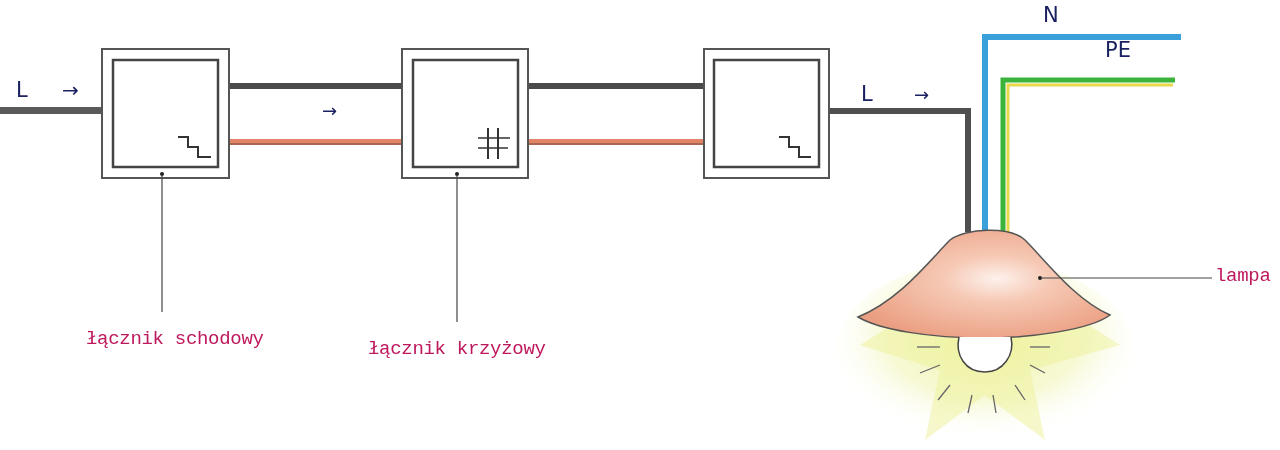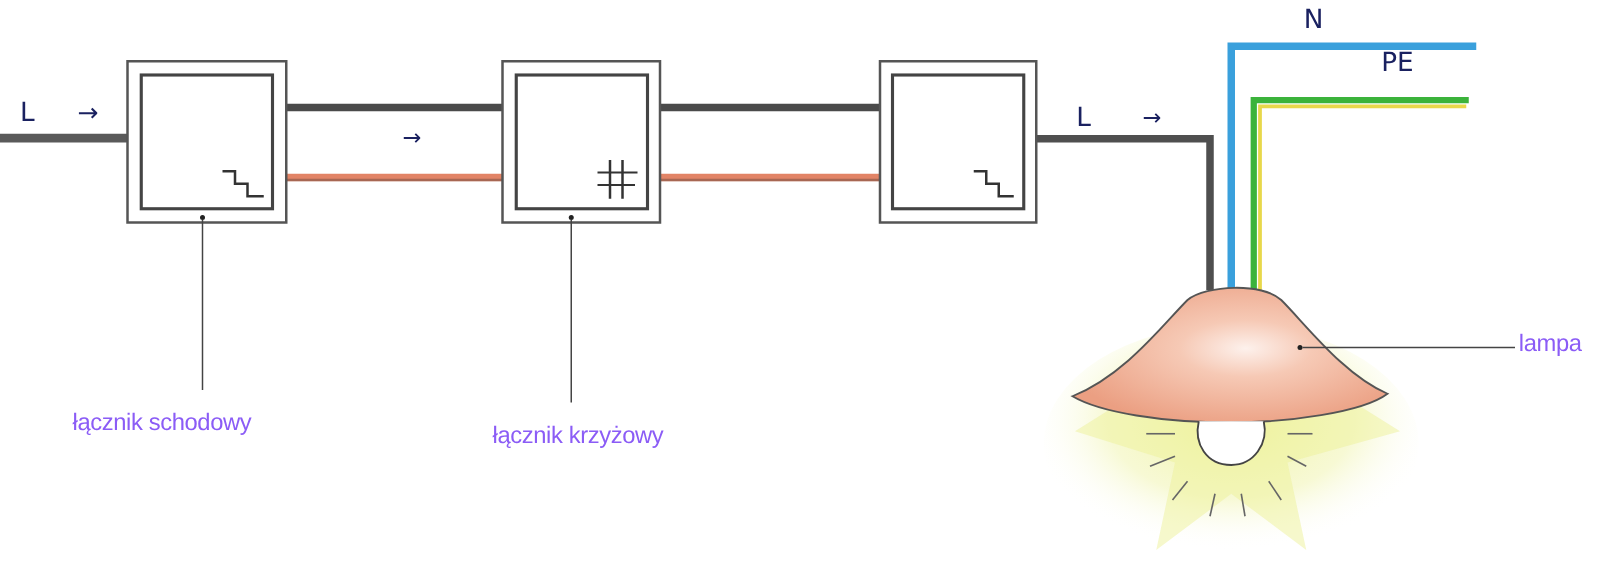--- a/index.html
+++ b/index.html
@@ -2,22 +2,22 @@
 <html><head>
   <meta charset="utf-8">
   <style>
     html, body { margin: 0; padding: 0; background: #ffffff; }
     body { width: 1280px; height: 450px; position: relative; overflow: hidden;
            font-family: "Liberation Sans", sans-serif; }
     #diagram { position: absolute; left: 0; top: 0; }
     .lbl { position: absolute; font-family: "DejaVu Sans", sans-serif; color: #1a2160; }
     .wire-label { font-size: 21px; }
     .arrow-label { font-size: 20px; }
-    .caption { position: absolute; font-family: Liberation Sans, sans-serif;
-               font-size: 19px; color: #8b5cf6; font-weight: 300; letter-spacing: -0.3px; }
+    .caption { position: absolute; font-family: Liberation Mono, monospace;
+               font-size: 19px; color: #be185d; font-weight: 300; letter-spacing: -0.3px; }
   </style>
 </head>
 <body>
 
 <svg id="diagram" width="1280" height="450" viewBox="0 0 1280 450" xmlns="http://www.w3.org/2000/svg">
   <defs>
     <radialGradient id="glow" cx="50%" cy="40%" r="55%">
       <stop offset="0%" stop-color="#eef29a" stop-opacity="0.95"></stop>
       <stop offset="60%" stop-color="#f2f5b8" stop-opacity="0.6"></stop>
       <stop offset="100%" stop-color="#ffffff" stop-opacity="0"></stop>
@@ -115,15 +115,15 @@
 </svg>
 
 <span class="lbl wire-label" style="left:16px; top:78px;">L</span>
 <span class="lbl arrow-label" style="left:62px; top:78px;">→</span>
 <span class="lbl arrow-label" style="left:322px; top:100px; font-size:18px;">→</span>
 <span class="lbl wire-label" style="left:861px; top:82px;">L</span>
 <span class="lbl arrow-label" style="left:914px; top:84px; font-size:18px;">→</span>
 <span class="lbl wire-label" style="left:1043px; top:3px;">N</span>
 <span class="lbl wire-label" style="left:1105px; top:38px;">PE</span>
 
-<span class="caption" style="left:58px; top:328px;">łącznik schodowy</span>
-<span class="caption" style="left:394px; top:338px;">łącznik krzyżowy</span>
+<span class="caption" style="left:86px; top:328px;">łącznik schodowy</span>
+<span class="caption" style="left:368px; top:338px;">łącznik krzyżowy</span>
 <span class="caption" style="left:1215px; top:265px;">lampa</span>
 
 </body></html>

